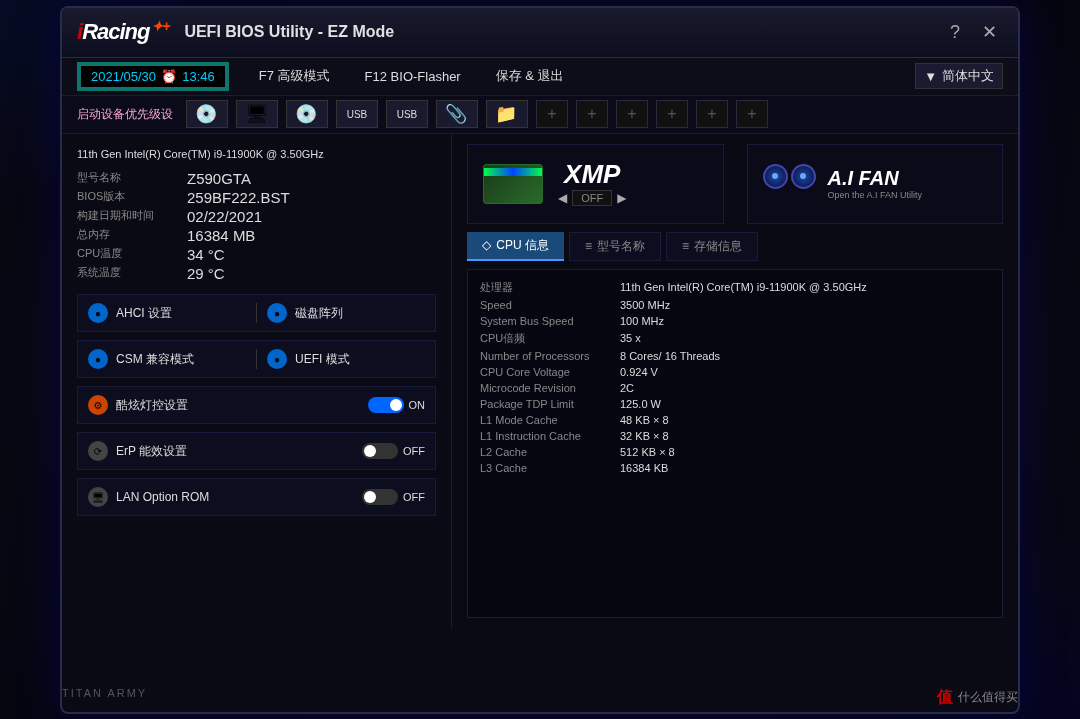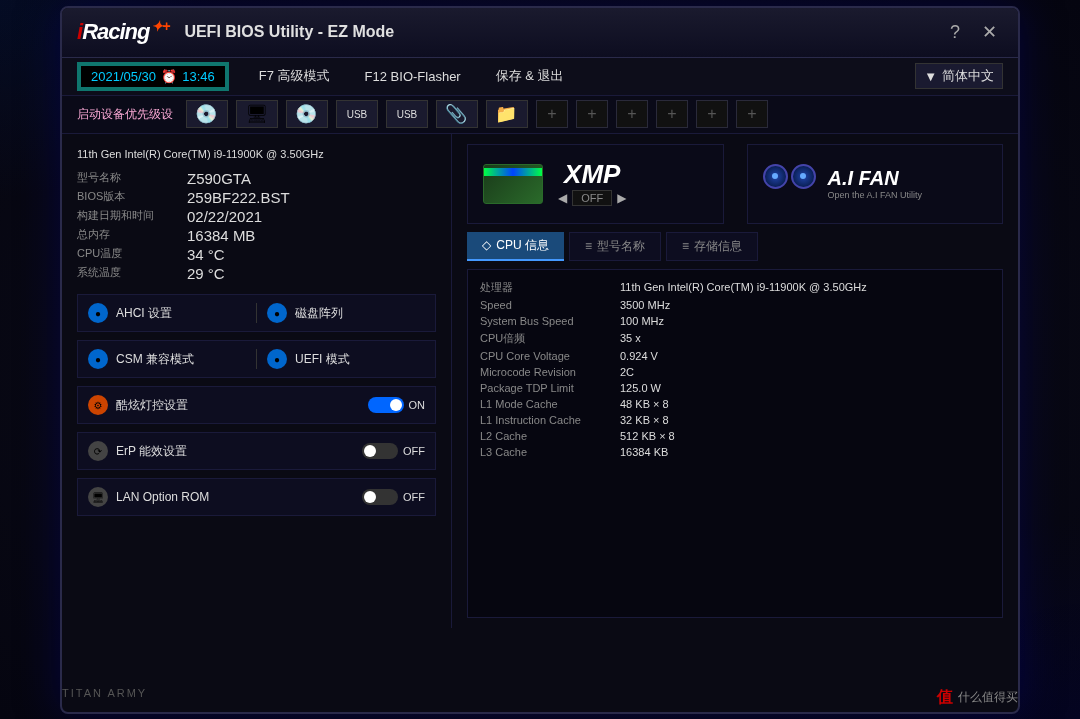--- a/index.html
+++ b/index.html
@@ -739,20 +739,24 @@
             </tr>
             <tr>
               <td>System Bus Speed</td>
               <td>100 MHz</td>
             </tr>
             <tr>
               <td>CPU倍频</td>
               <td>35 x</td>
             </tr>
             <tr>
+              <td>Number of Processors</td>
+              <td>8 Cores/ 16 Threads</td>
+            </tr>
+            <tr>
               <td>CPU Core Voltage</td>
               <td>0.924 V</td>
             </tr>
             <tr>
               <td>Microcode Revision</td>
               <td>2C</td>
             </tr>
             <tr>
               <td>Package TDP Limit</td>
               <td>125.0 W</td>

